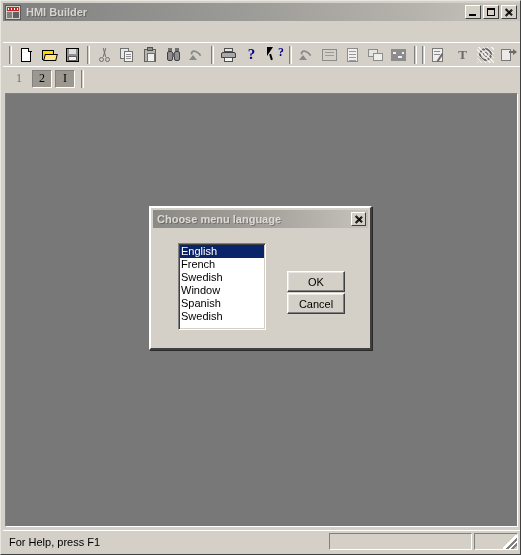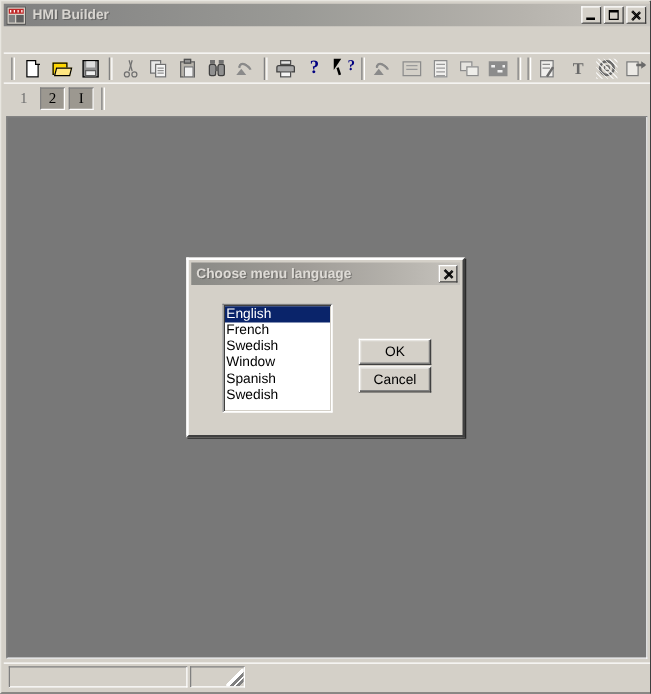--- a/index.html
+++ b/index.html
@@ -648,19 +648,20 @@
       <div class="lb-item">Window</div>
       <div class="lb-item">Spanish</div>
       <div class="lb-item">Swedish</div>
     </div>
 
     <div class="dbtn ok">OK</div>
     <div class="dbtn cancel">Cancel</div>
   </div>
 
   <div class="statusbar">
+    <div class="status-text">For Help, press F1</div>
     <div class="status-pane p1"></div>
     <div class="status-pane p2">
       <div class="grip"></div>
     </div>
   </div>
 
 </div>
 
 </body></html>

